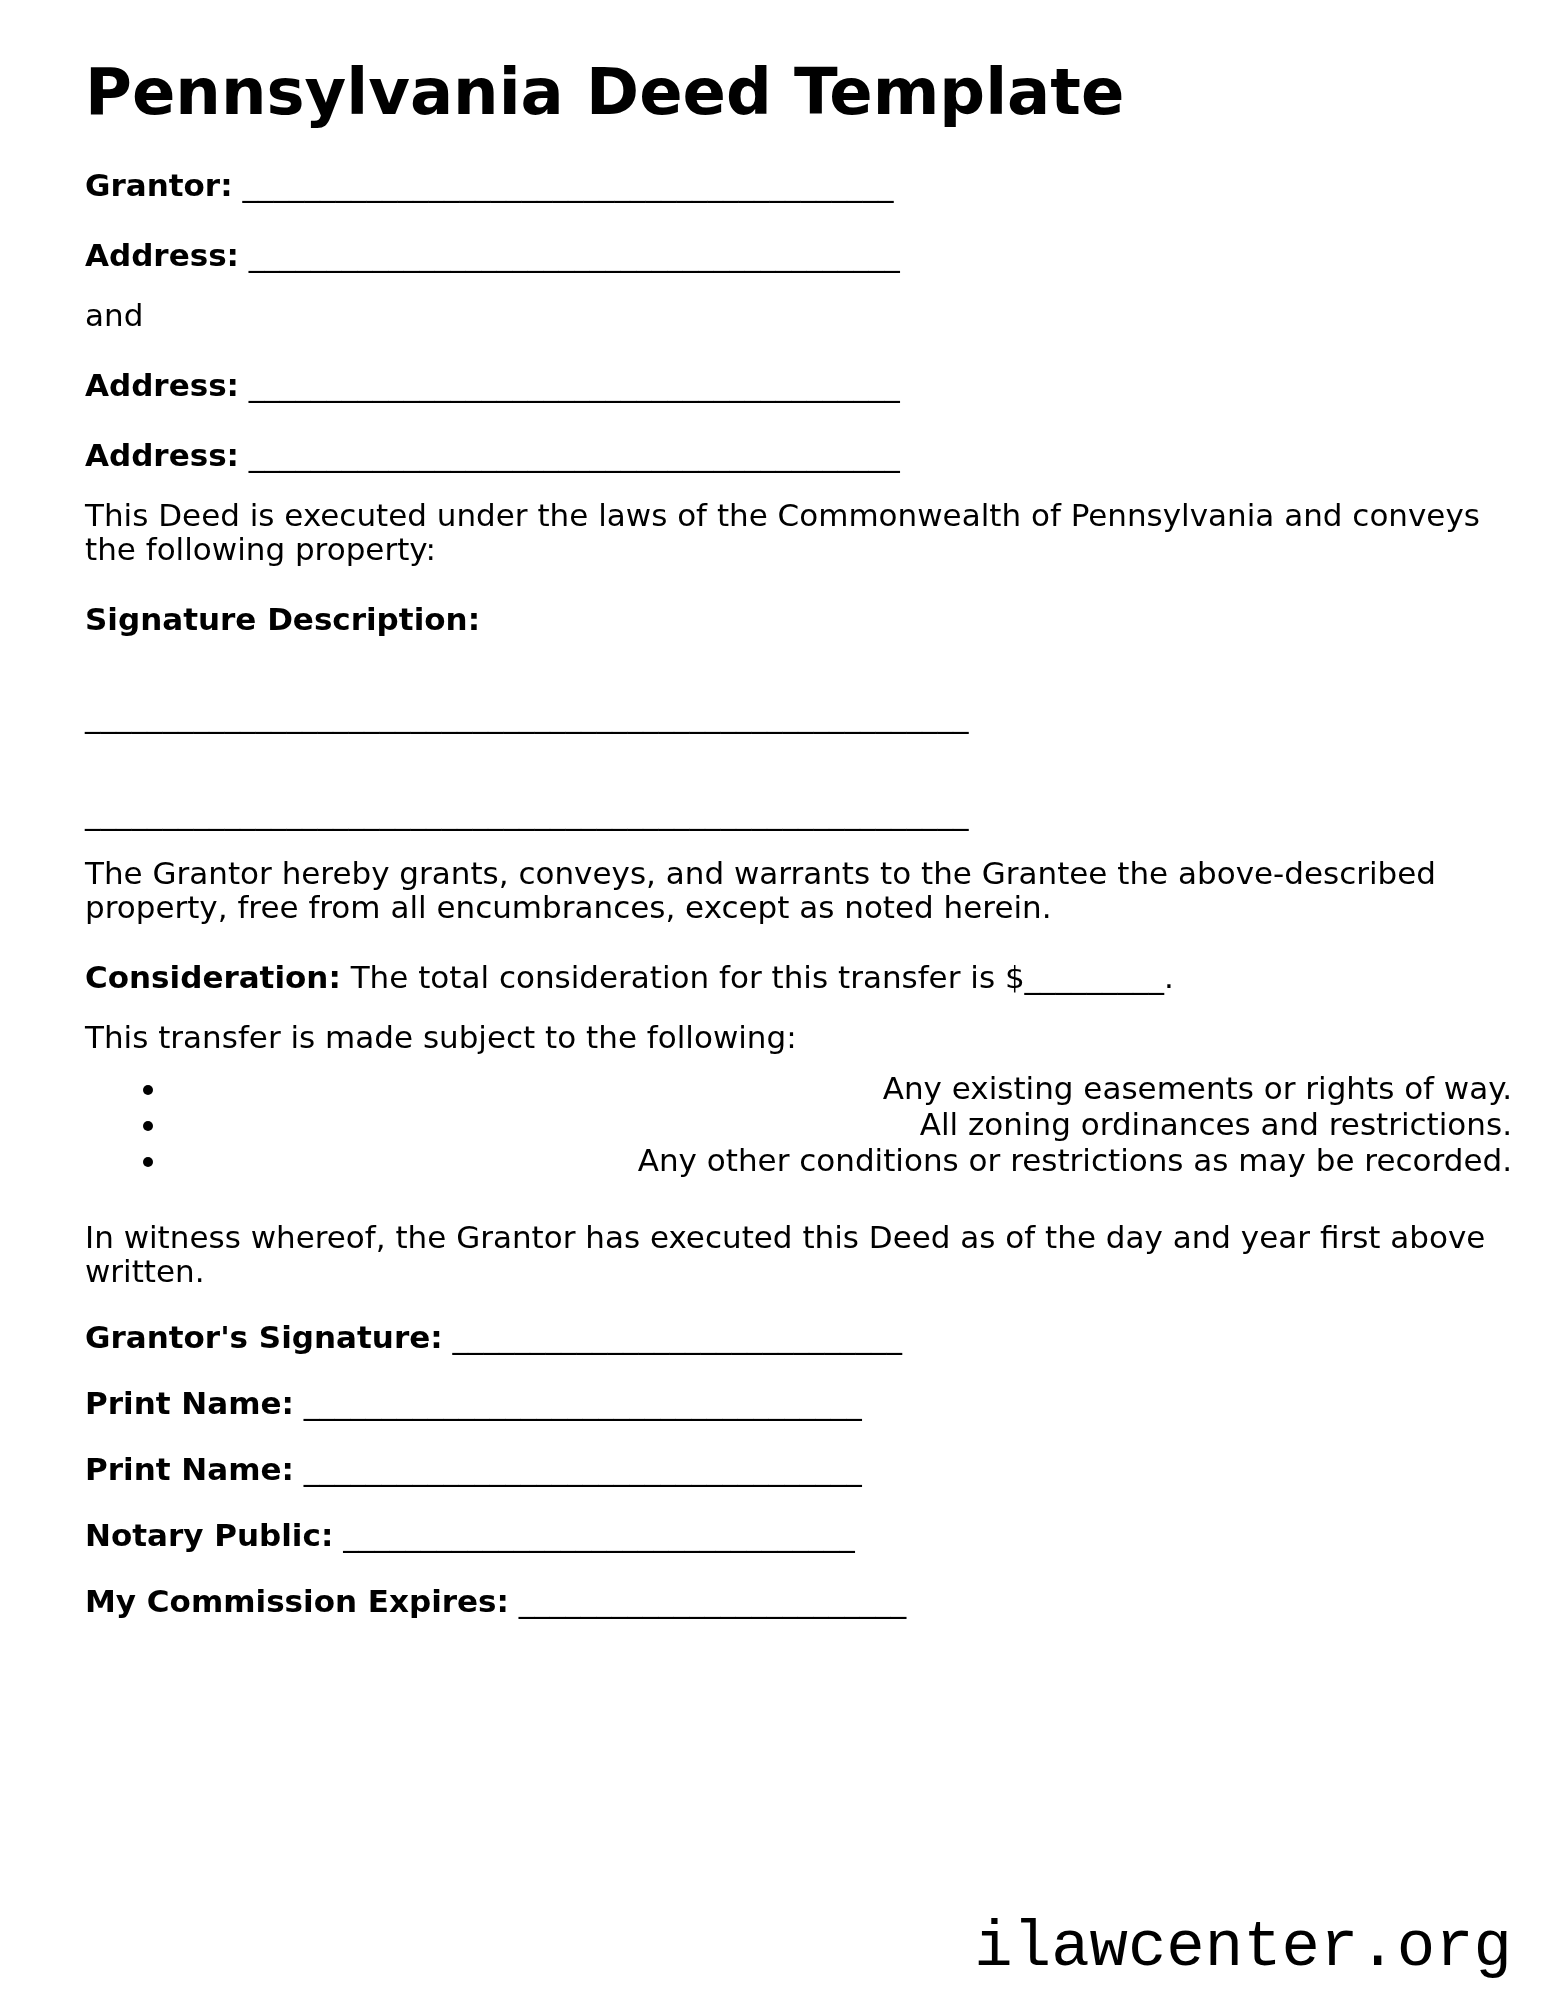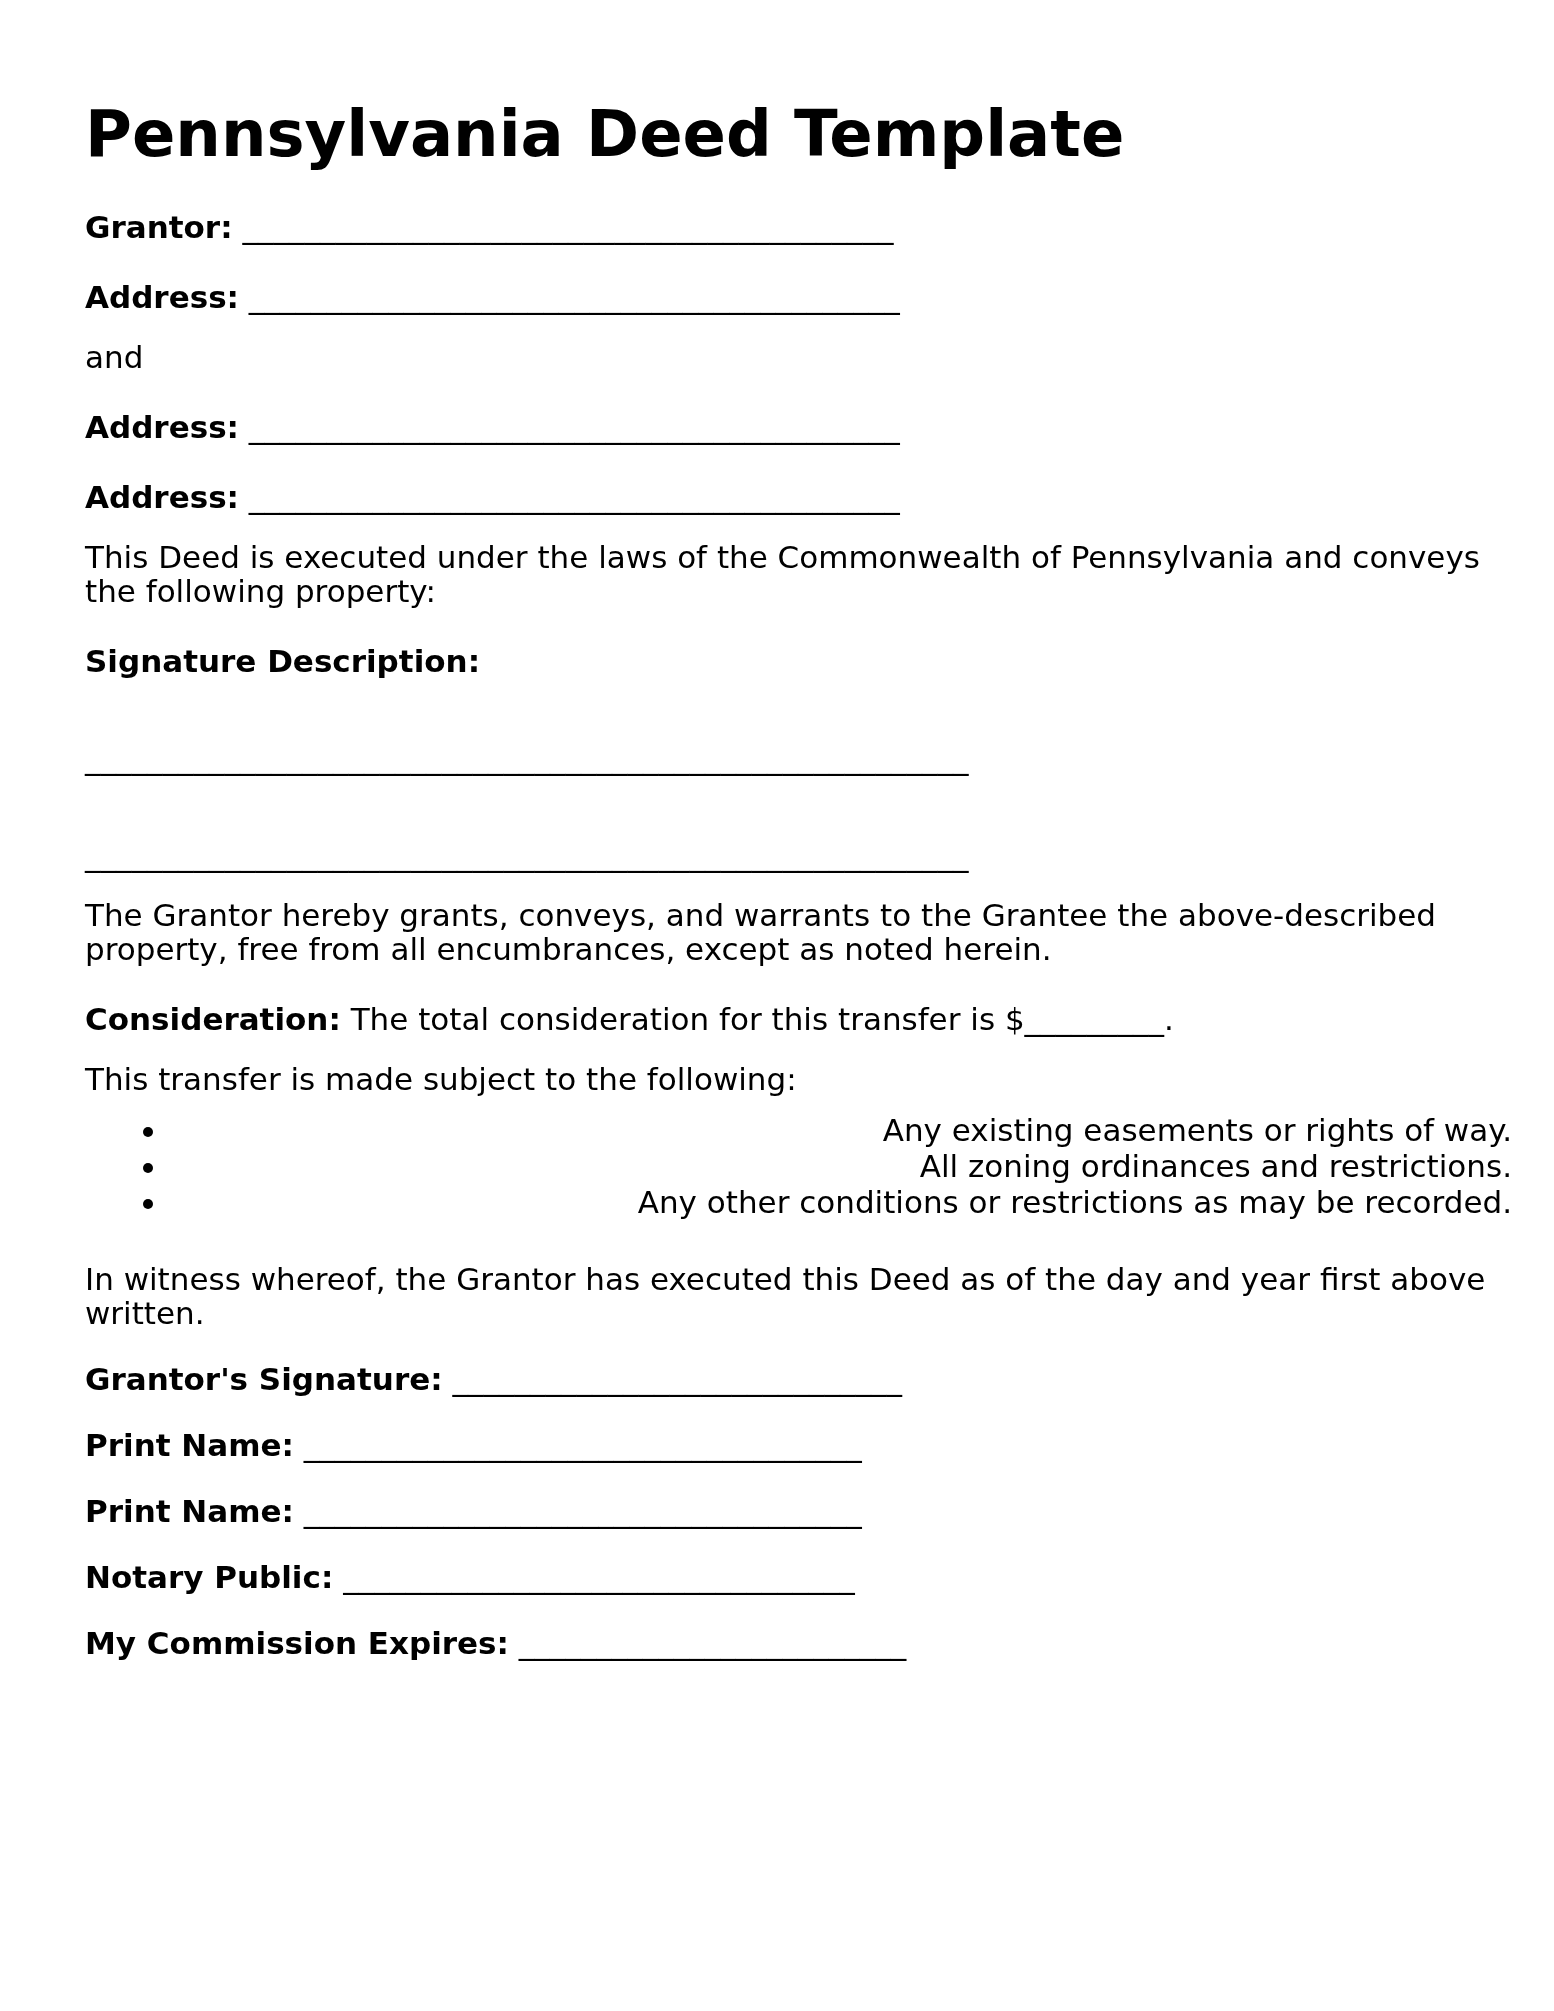--- a/index.html
+++ b/index.html
@@ -6,21 +6,21 @@
     margin: 0;
     padding: 0;
     background: #ffffff;
   }
   .page {
     position: relative;
     width: 1554px;
     height: 2011px;
     background: #ffffff;
     box-sizing: border-box;
-    padding: 94px 42px 0 85px;
+    padding: 52px 42px 0 85px;
     overflow: hidden;
     font-family: "DejaVu Sans", sans-serif;
     font-size: 31px;
     line-height: 34px;
     color: #000000;
   }
   .title {
     margin: 0;
     font-size: 64px;
     line-height: 80px;
@@ -152,14 +152,15 @@
   <p class="field sig">
     <span class="lbl">Notary Public:</span>
     <span class="blank">_________________________________</span>
   </p>
 
   <p class="field sig">
     <span class="lbl">My Commission Expires:</span>
     <span class="blank">_________________________</span>
   </p>
 
+  <div class="footer">ilawcenter.org</div>
 
 </div>
 
 </body></html>

